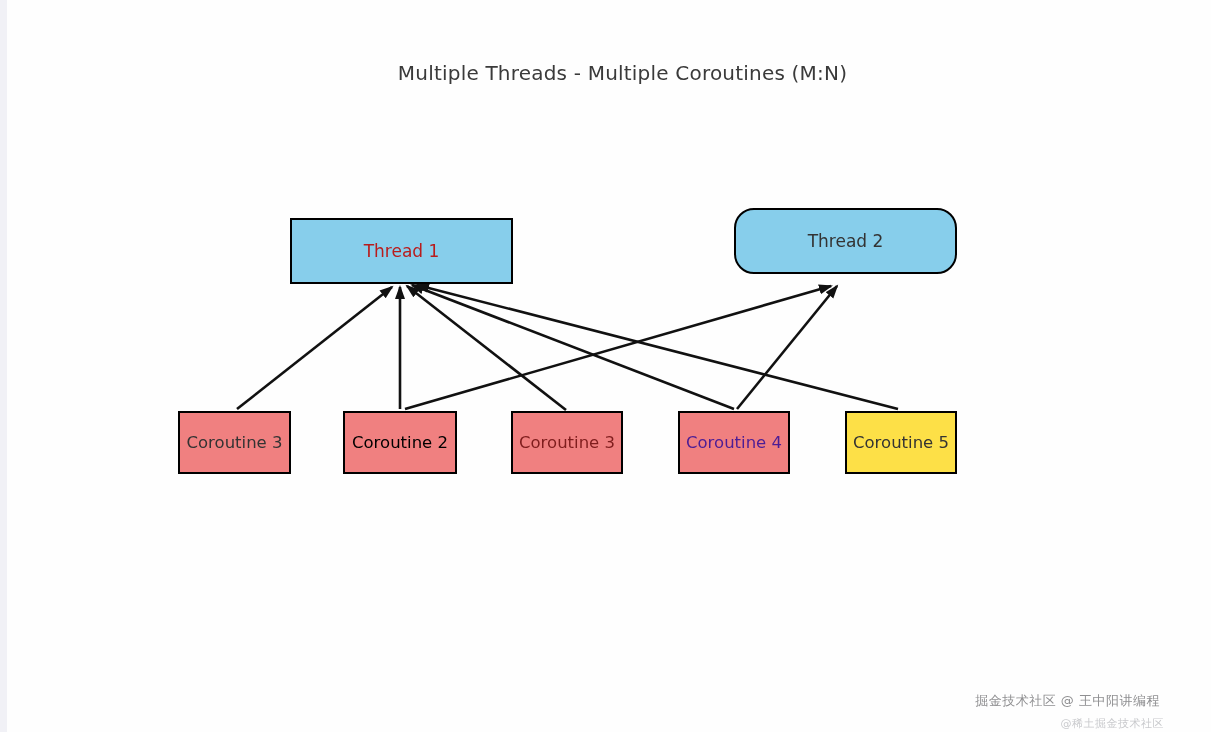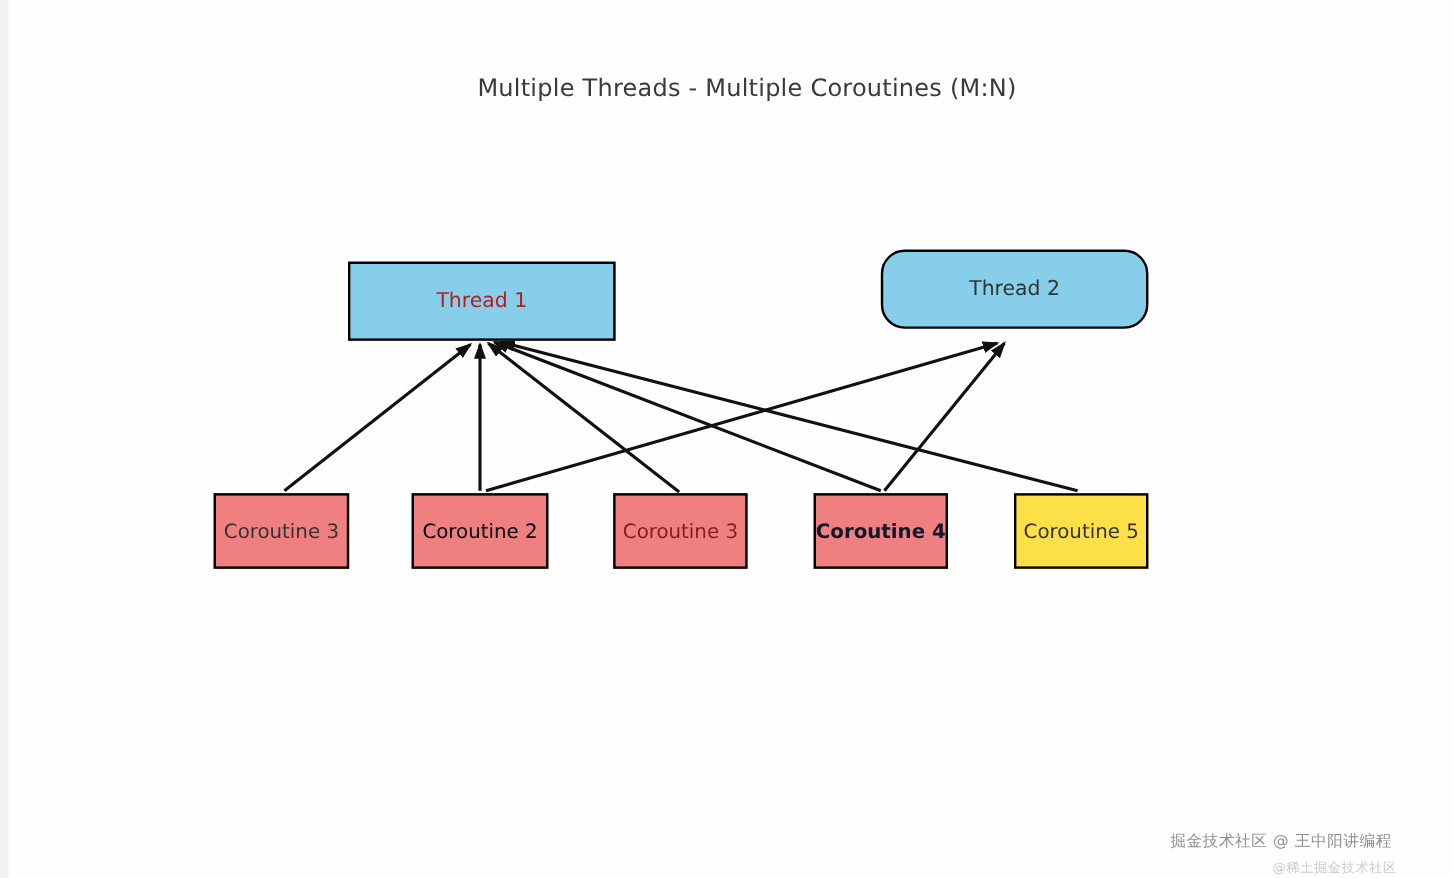--- a/index.html
+++ b/index.html
@@ -77,21 +77,21 @@
       <div class="node coroutine" style="left: 178px; top: 411px; width: 113px; height: 63px; background: rgb(240, 128, 128); border-color: rgb(0, 0, 0);">
         <span class="node-label" style="color: rgb(51, 51, 51);">Coroutine 3</span>
       </div>
       <div class="node coroutine" style="left: 343px; top: 411px; width: 114px; height: 63px; background: rgb(240, 128, 128); border-color: rgb(0, 0, 0);">
         <span class="node-label" style="color: #000000;">Coroutine 2</span>
       </div>
       <div class="node coroutine" style="left: 511px; top: 411px; width: 112px; height: 63px; background: rgb(240, 128, 128); border-color: rgb(0, 0, 0);">
         <span class="node-label" style="color: #7f1d1d;">Coroutine 3</span>
       </div>
       <div class="node coroutine" style="left: 678px; top: 411px; width: 112px; height: 63px; background: rgb(240, 128, 128); border-color: rgb(0, 0, 0);">
-        <span class="node-label" style="color: #0f172a; font-weight: bold;">Coroutine 4</span>
+        <span class="node-label" style="color: #4c1d95;">Coroutine 4</span>
       </div>
       <div class="node coroutine" style="left: 845px; top: 411px; width: 112px; height: 63px; background: #fde047; border-color: rgb(0, 0, 0);">
         <span class="node-label" style="color: rgb(51, 51, 51);">Coroutine 5</span>
       </div>
     </div>
 
   <div id="watermark-line1">掘金技术社区 @ 王中阳讲编程</div>
   <div id="watermark-line2">@稀土掘金技术社区</div>
 </div>
 

